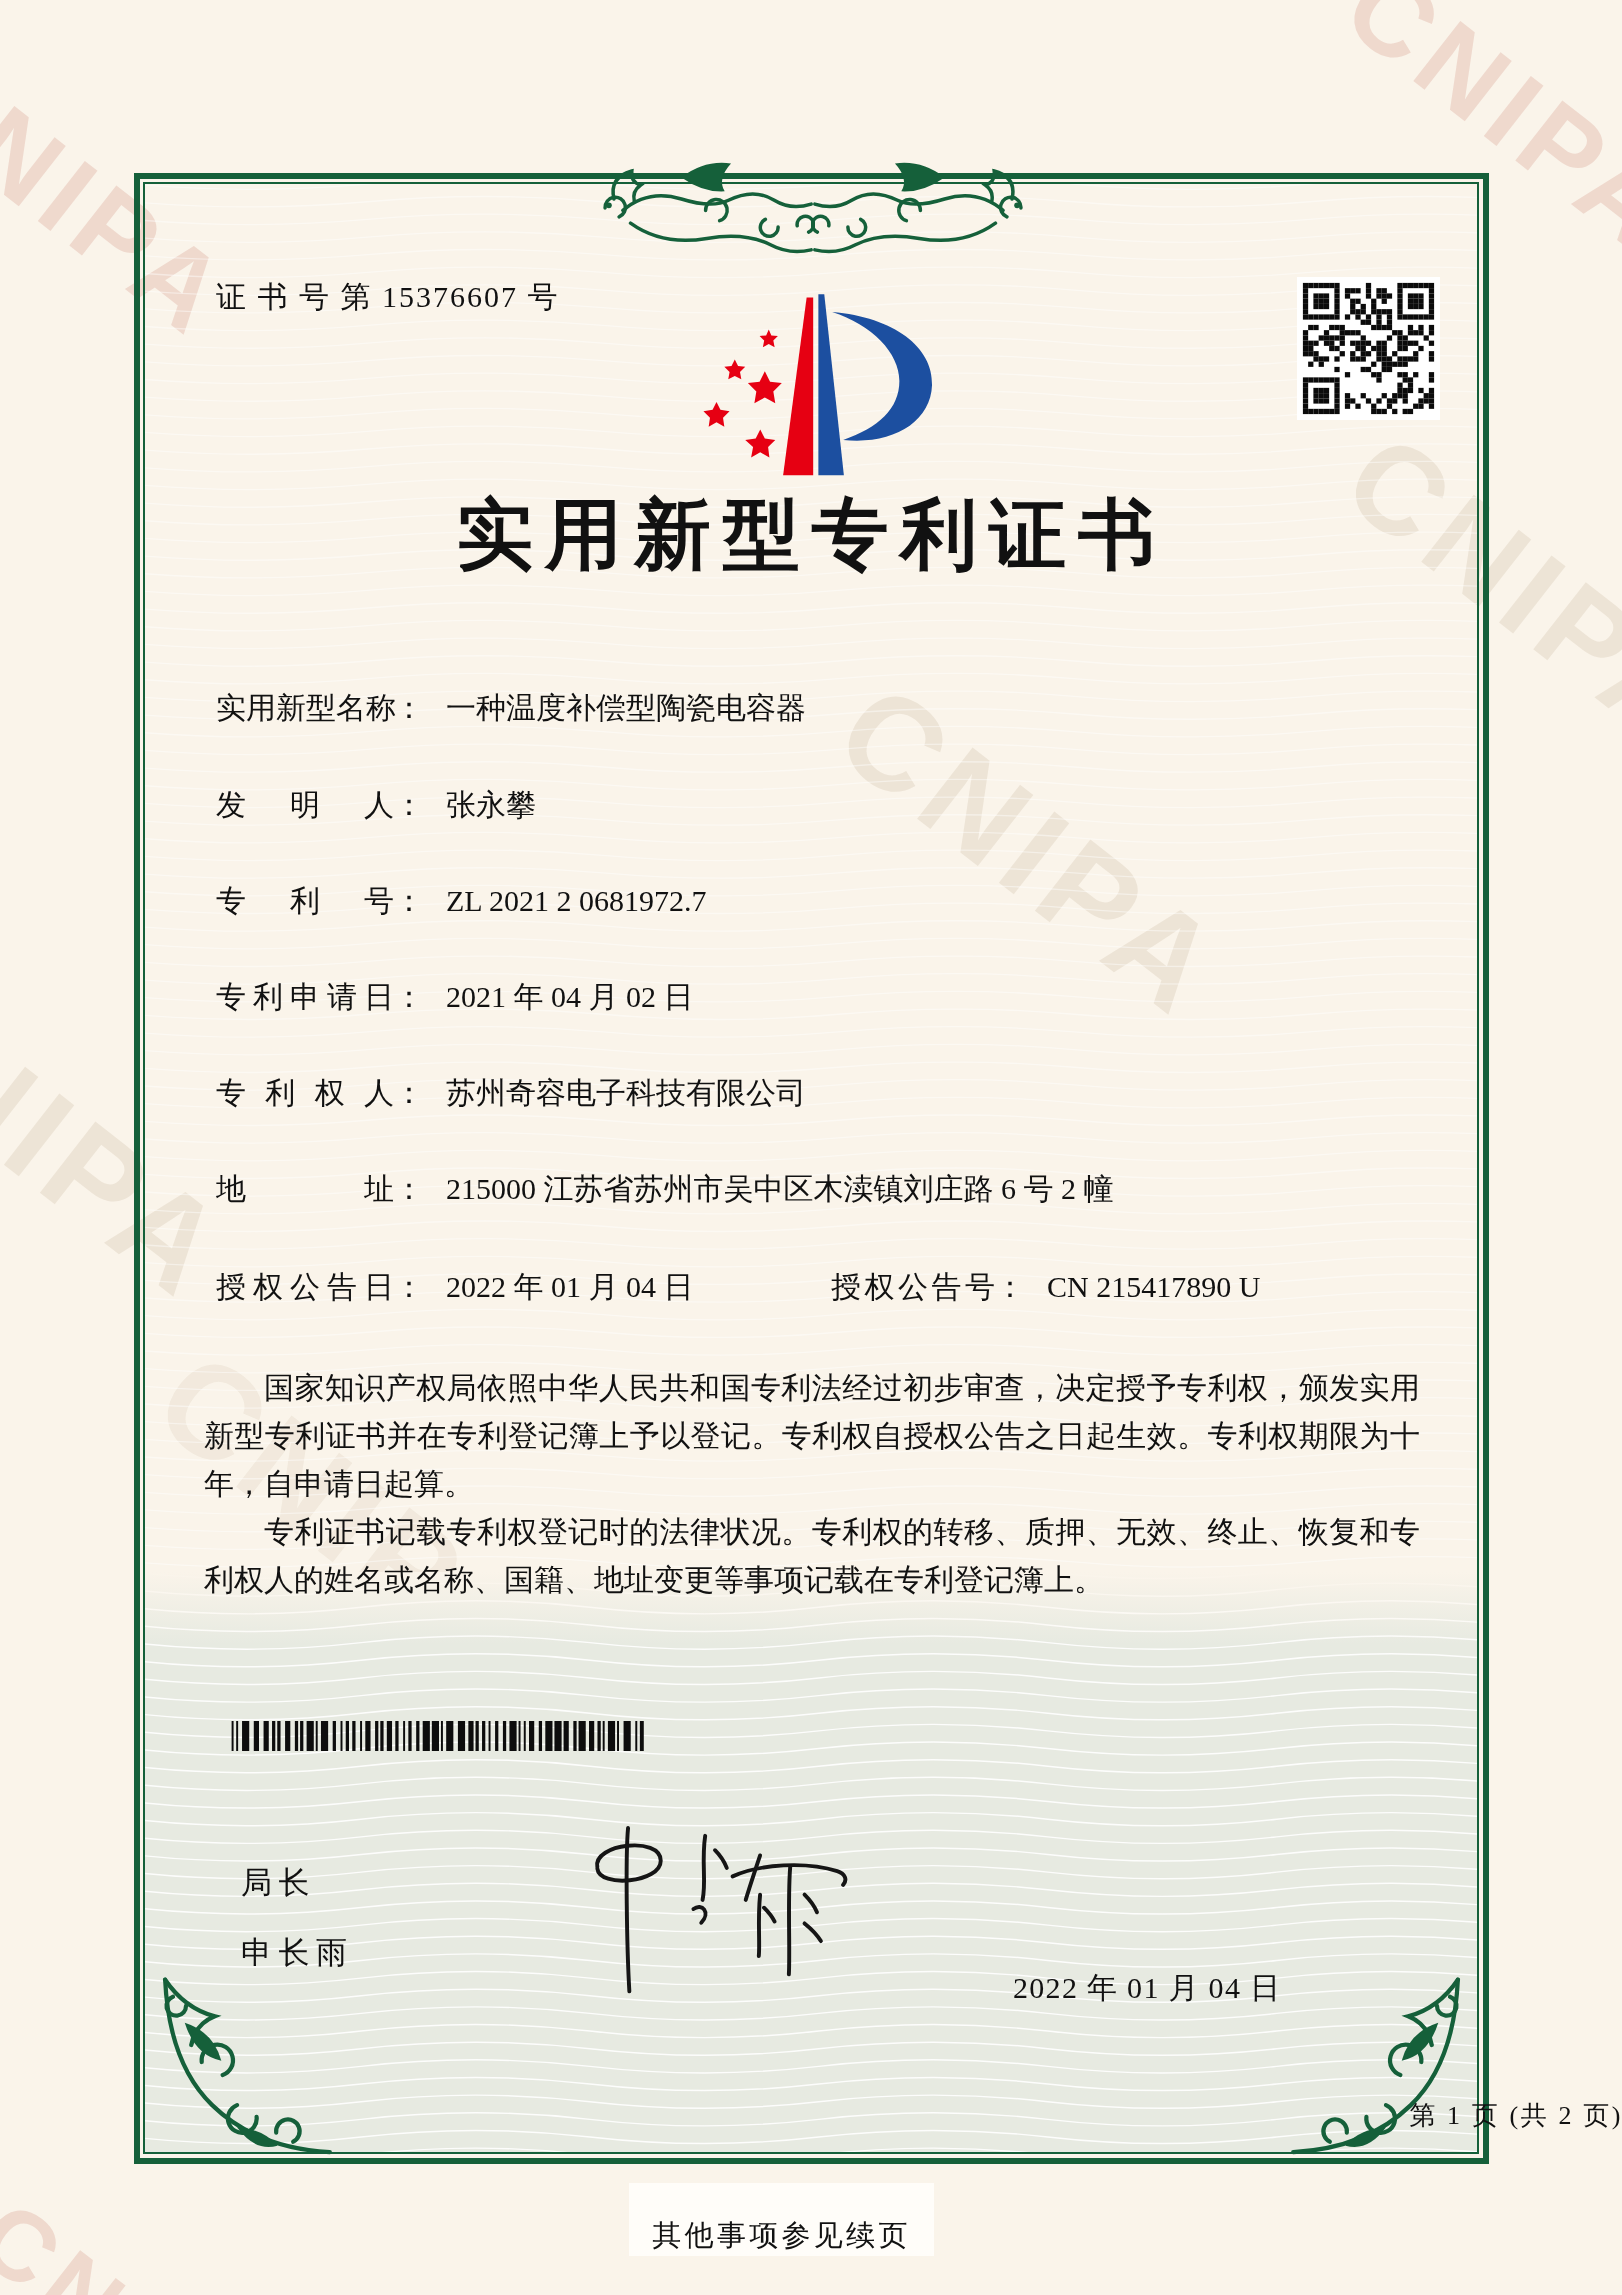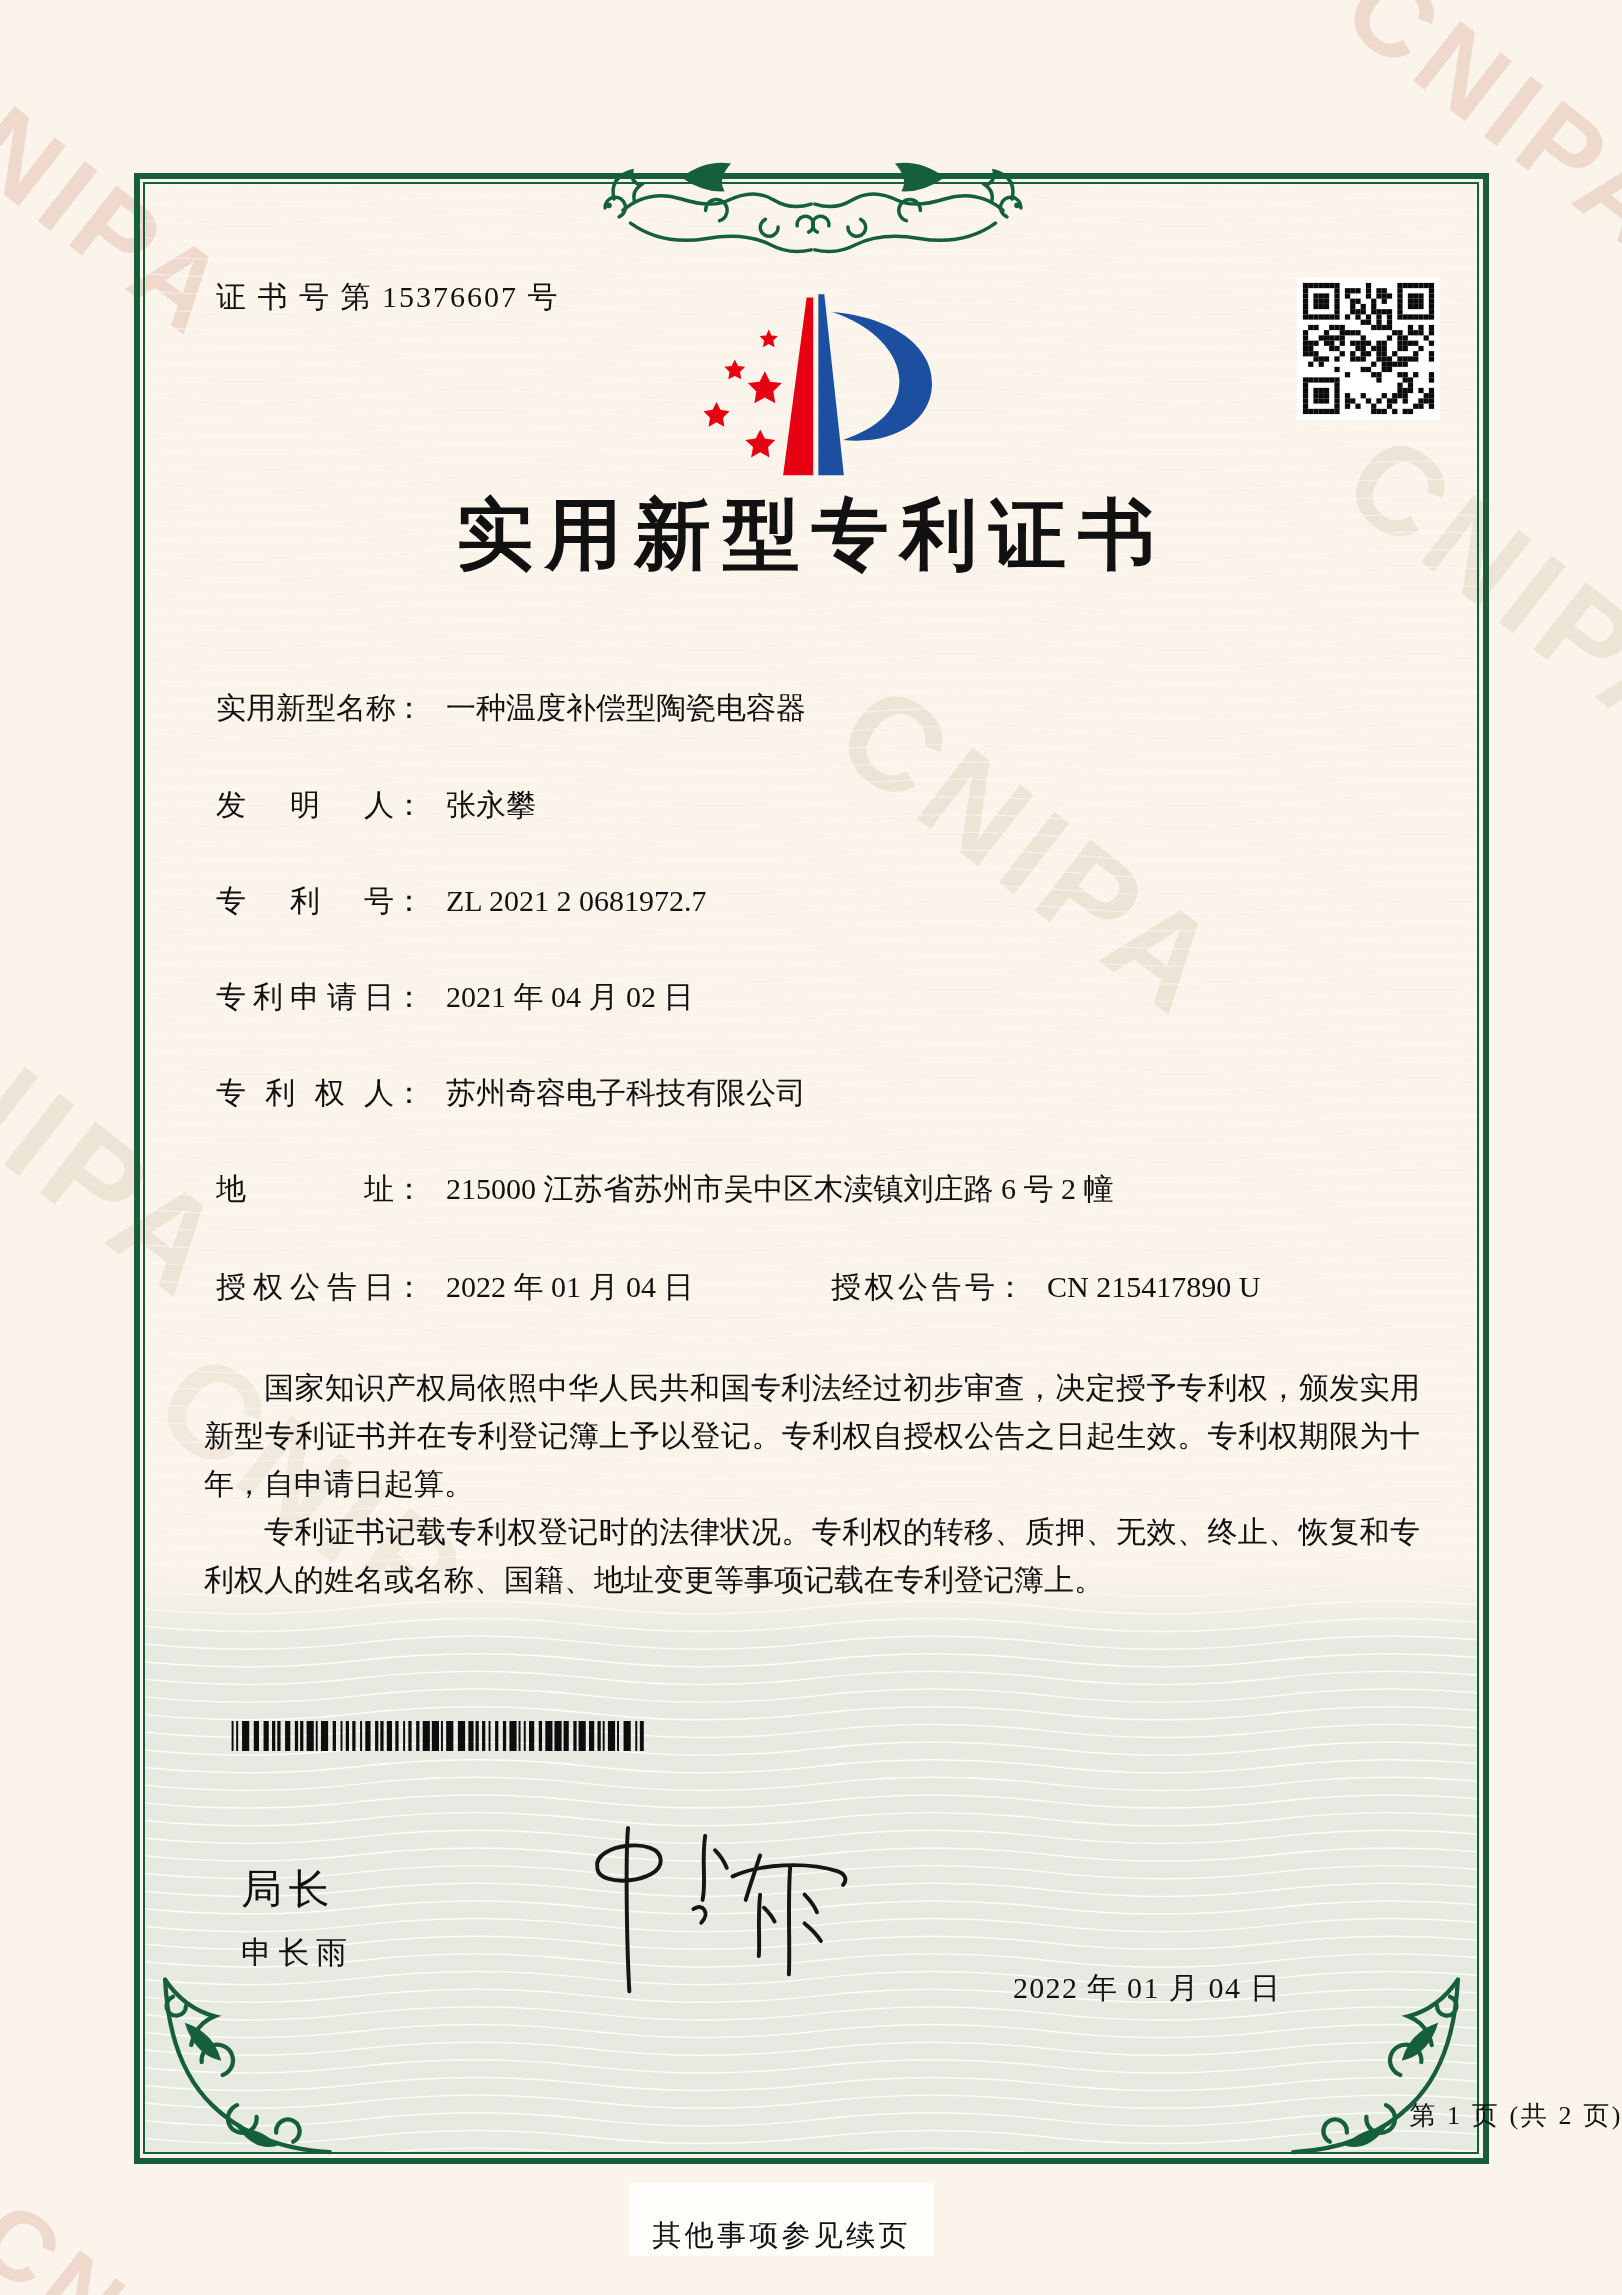--- a/index.html
+++ b/index.html
@@ -31,21 +31,21 @@
          font-weight:700;letter-spacing:11.8px;}
   .row{left:216px;font-size:30px;white-space:nowrap;}
   .lbl{display:inline-block;width:178px;text-align:justify;text-align-last:justify;vertical-align:bottom;}
   .colon{display:inline-block;}
   .val{margin-left:22px;}
   .grant2{left:831px;}
   .paras{left:204px;top:1364px;width:1216px;font-size:30px;line-height:48px;
          text-align:justify;}
   .paras p{margin:0;text-indent:60px;}
   .barcode{left:231px;top:1721px;z-index:6;}
-  .officer-title{left:241px;top:1862px;font-size:41px;letter-spacing:6.5px;}
+  .officer-title{left:241px;top:1862px;font-size:31px;letter-spacing:6.5px;}
   .officer-name{left:241px;top:1932px;font-size:31px;letter-spacing:6.5px;}
   .sig{left:530px;top:1816px;z-index:6;}
   .issue-date{left:1013px;top:1968px;font-size:30px;letter-spacing:1.3px;}
   .page-ind{left:0;top:2098px;width:1623px;text-align:right;font-size:26px;letter-spacing:2.6px;}
   .foot-box{left:629px;top:2183px;width:305px;height:73px;background:#FFFDF9;
             z-index:7;display:flex;align-items:flex-end;justify-content:center;}
   .foot-box span{font-size:29px;letter-spacing:3.3px;}
   .qr{left:1297px;top:277px;width:143px;height:143px;background:#fff;z-index:6;}
   .logo{left:703px;top:274px;z-index:6;}
 </style>

